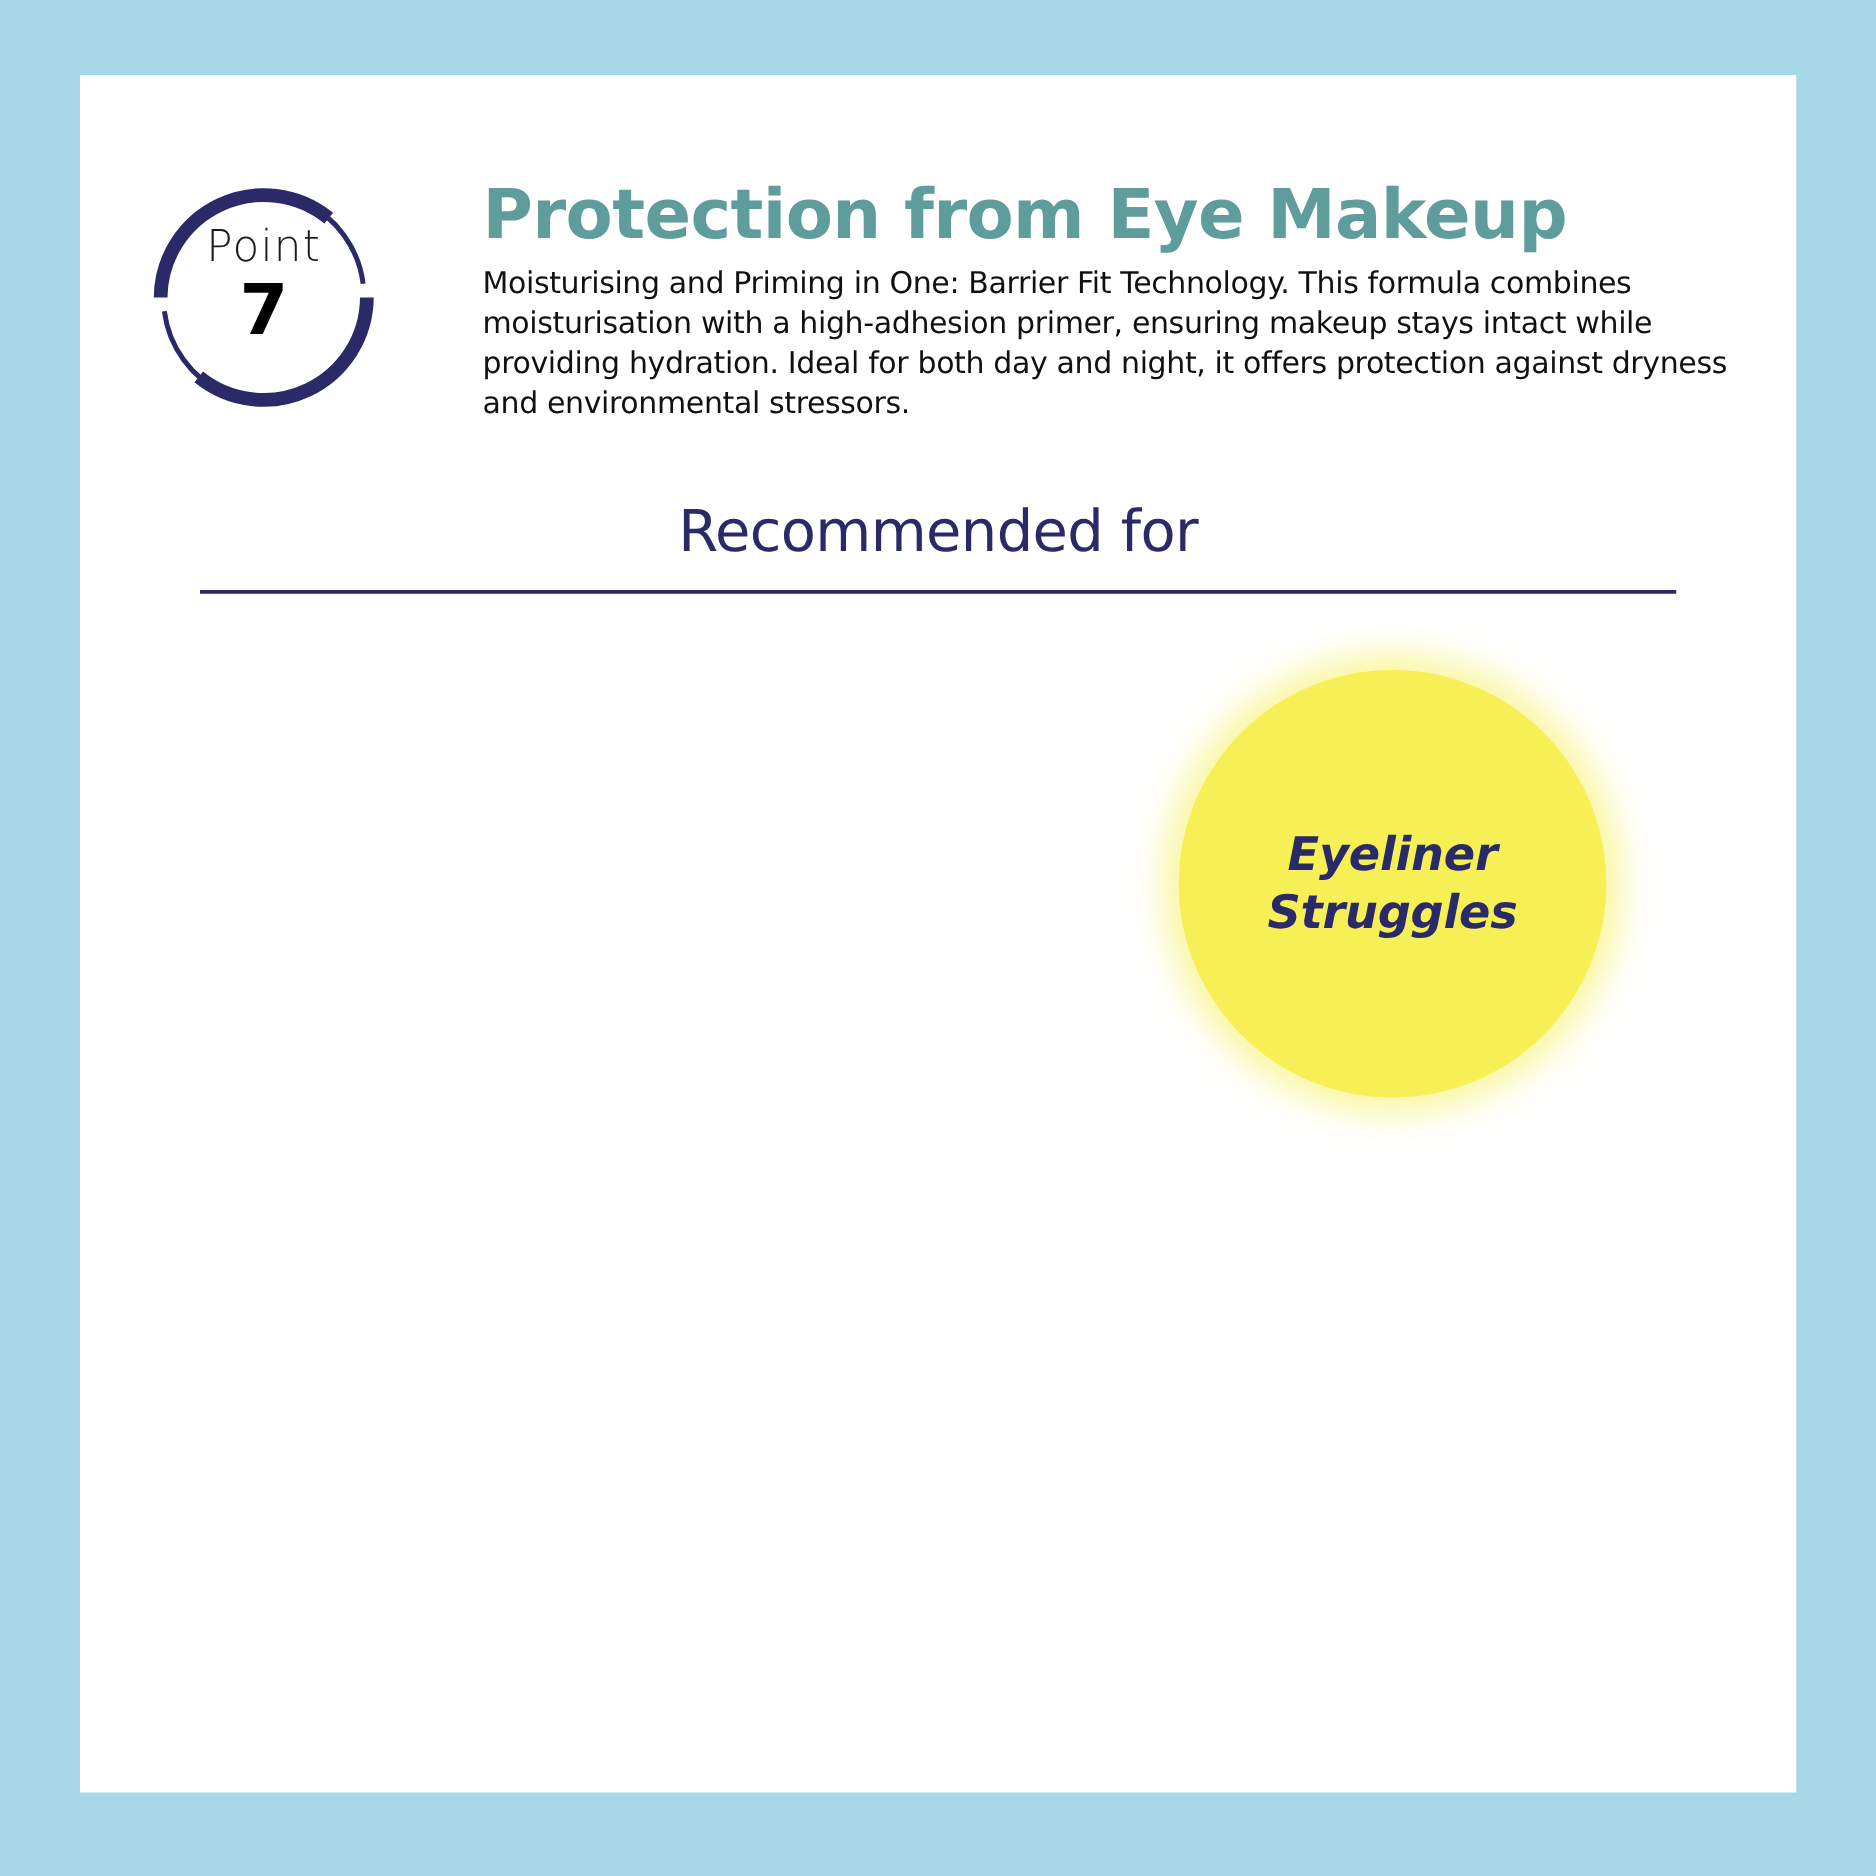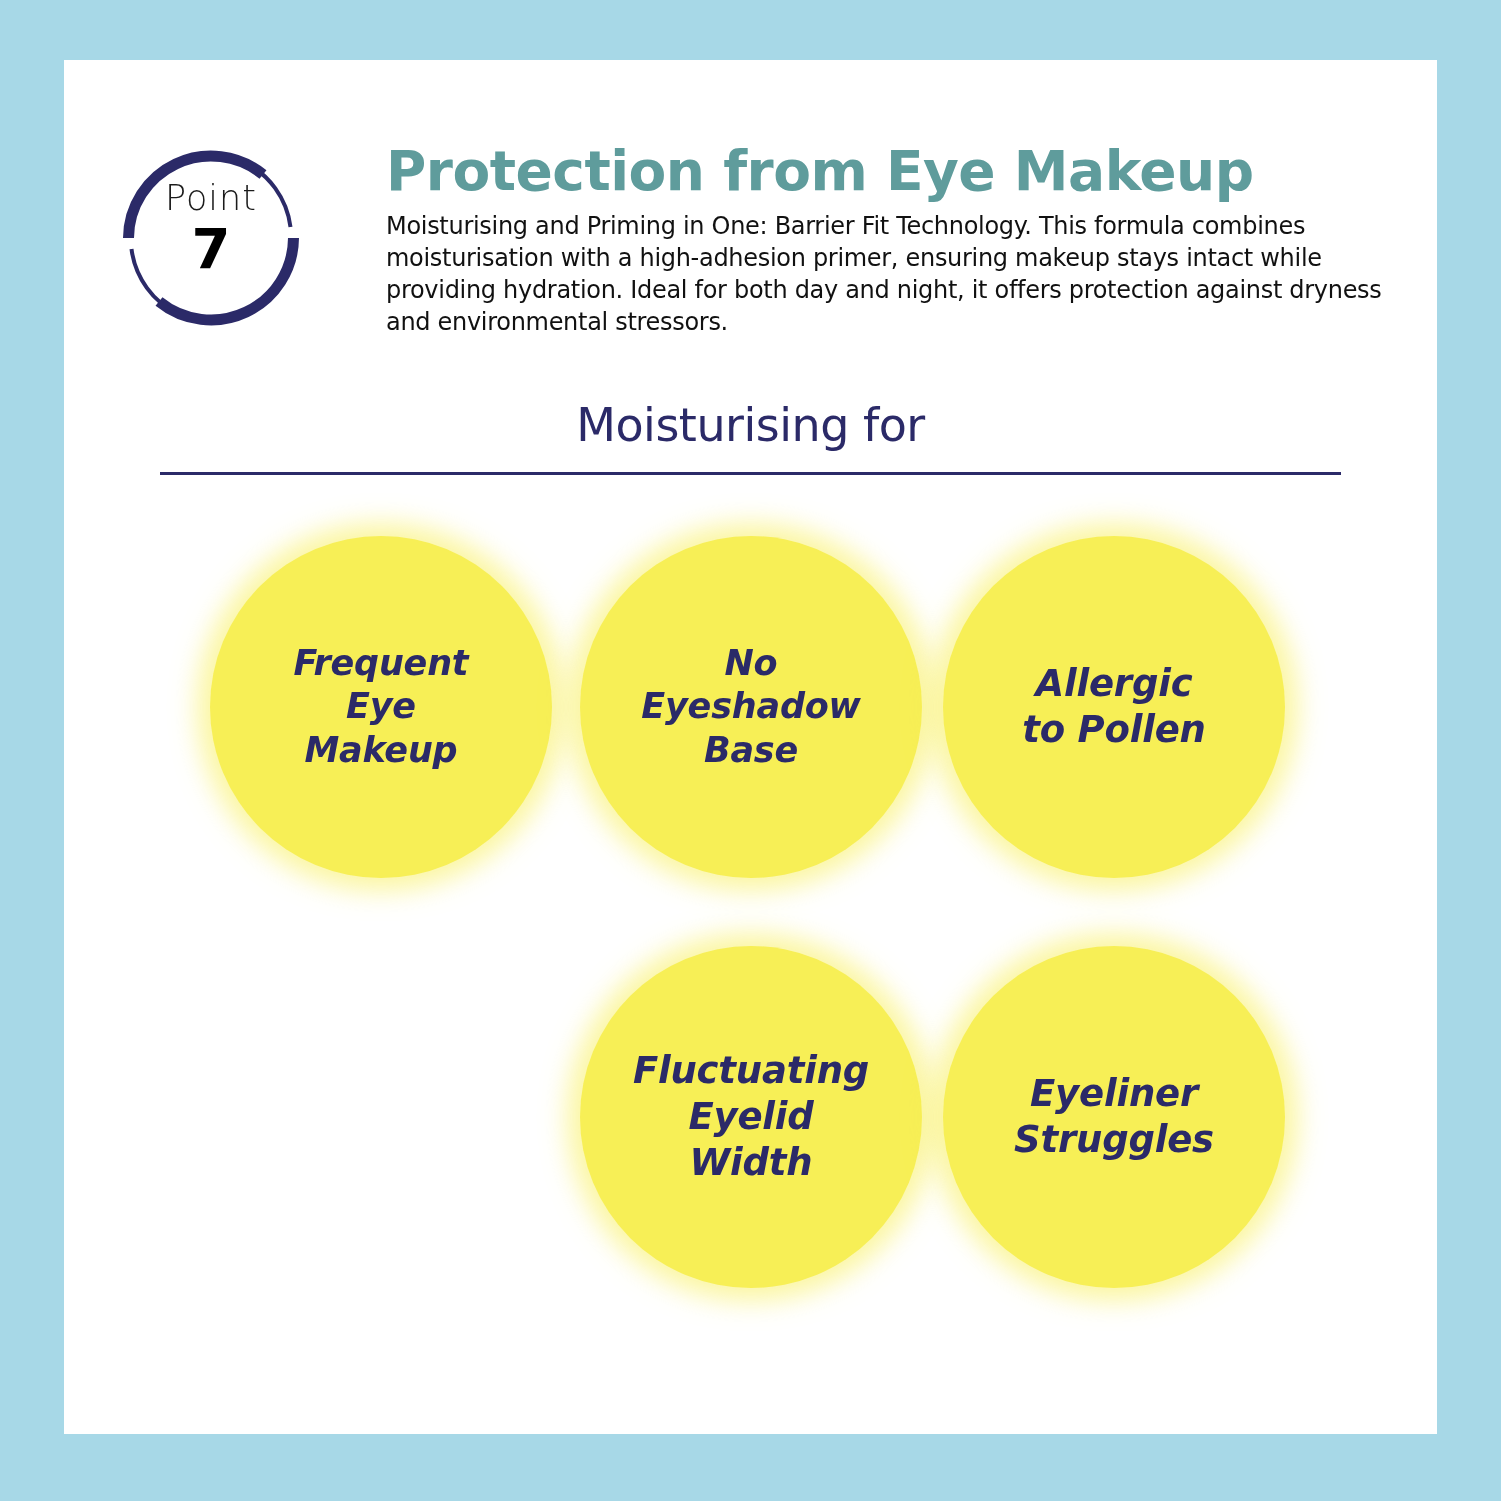--- a/index.html
+++ b/index.html
@@ -194,49 +194,28 @@
       </div>
 
       <div class="headings">
         <h1 class="title">Protection from Eye Makeup</h1>
         <p class="subtitle">Moisturising and Priming in One: Barrier Fit Technology. This formula combines moisturisation with a high-adhesion primer, ensuring makeup stays intact while providing hydration. Ideal for both day and night, it offers protection against dryness and environmental stressors.</p>
       </div>
 
     </div>
 
     <div class="rec-section">
-      <h2 class="rec-heading">Moisturising for</h2>
+      <h2 class="rec-heading">Recommended for</h2>
       <div class="rec-divider"></div>
     </div>
 
     <div class="bubble-grid">
 
+
       <div class="bubble-row">
-        <div class="bubble col-1">
-          <span class="bubble-text">Frequent
-Eye
-Makeup</span>
-        </div>
-        <div class="bubble col-2">
-          <span class="bubble-text">No
-Eyeshadow
-Base</span>
-        </div>
-        <div class="bubble col-3">
-          <span class="bubble-text lg">Allergic
-to Pollen</span>
-        </div>
-      </div>
-
-      <div class="bubble-row">
-        <div class="bubble col-2">
-          <span class="bubble-text lg">Fluctuating
-Eyelid
-Width</span>
-        </div>
         <div class="bubble col-3">
           <span class="bubble-text lg">Eyeliner
 Struggles</span>
         </div>
       </div>
 
     </div>
 
   </div>
 </div>

